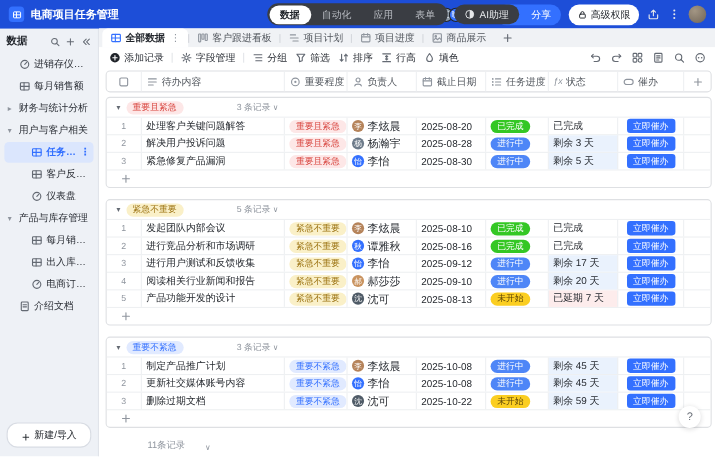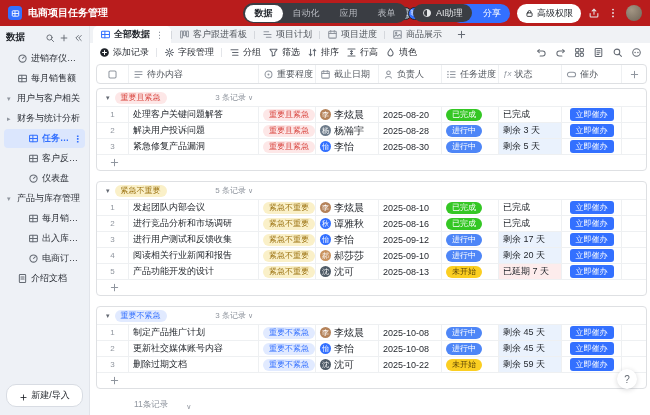--- a/index.html
+++ b/index.html
@@ -2,21 +2,21 @@
 <html><head>
 <meta charset="utf-8">
 <style>
   *{box-sizing:border-box;margin:0;padding:0}
   html,body{width:650px;height:415px;overflow:hidden}
   body{font-family:"Liberation Sans","DejaVu Sans",sans-serif;font-size:9px;color:#1f2329;background:#fff}
   .ic{display:inline-flex;align-items:center;justify-content:center;line-height:0}
   .ic svg{display:block}
 
   
-  .topbar{height:26px;background:#b91c1c;display:flex;align-items:center;padding:0 8px;color:#fff;position:relative}
+  .topbar{height:26px;background:#1d4ed8;display:flex;align-items:center;padding:0 8px;color:#fff;position:relative}
   .app-icon{width:14px;height:14px;border-radius:3.5px;background:#3370ff;display:flex;align-items:center;justify-content:center;margin-right:6px;flex:0 0 auto}
   .app-title{font-size:10px;font-weight:bold;white-space:nowrap}
   .tb-center{position:absolute;left:243px;top:0;height:26px;display:flex;align-items:center;gap:6px}
   .mode-tabs{display:flex;background:#3a3d43;border-radius:10px;padding:1.5px}
   .mode-tab{padding:2px 10px;border-radius:9px;color:#b7bac0;cursor:pointer;white-space:nowrap}
   .mode-tab.active{background:#fff;color:#1f2329;font-weight:bold}
   .ai-pill{display:flex;align-items:center;gap:4px;background:#3a3d43;border-radius:10px;padding:2.5px 9px;color:#e6e8ea;white-space:nowrap}
   .tb-right{margin-left:auto;display:flex;align-items:center;gap:7px}
   .collab-stack{display:flex;align-items:center}
   .cavatar{width:13px;height:13px;border-radius:50%;border:1px solid #222529;display:flex;align-items:center;justify-content:center;font-size:7px;color:#fff;margin-left:-4px}
@@ -217,26 +217,26 @@
           <span class="sb-toggle"></span>
           <span class="ic sbic">
             <svg viewBox="0 0 14 14" width="11" height="11" fill="none" stroke="currentColor" stroke-width="1.3" stroke-linecap="round" stroke-linejoin="round">
               <rect x="2" y="2.8" width="10" height="8.4" rx="1"></rect>
               <path d="M2 7h10M6.2 2.8v8.4"></path>
             </svg>
           </span>
           <span class="sb-label">每月销售额</span>
         </div>
         <div class="sb-item">
+          <span class="sb-toggle">▸</span>
+          <span class="sb-label">财务与统计分析</span>
+        </div>
+        <div class="sb-item">
           <span class="sb-toggle">▾</span>
           <span class="sb-label">用户与客户相关</span>
-        </div>
-        <div class="sb-item">
-          <span class="sb-toggle">▸</span>
-          <span class="sb-label">财务与统计分析</span>
         </div>
         <div class="sb-item d1 sel">
           <span class="sb-toggle"></span>
           <span class="ic sbic">
             <svg viewBox="0 0 14 14" width="11" height="11" fill="none" stroke="currentColor" stroke-width="1.3" stroke-linecap="round" stroke-linejoin="round">
               <rect x="2" y="2.8" width="10" height="8.4" rx="1"></rect>
               <path d="M2 7h10M6.2 2.8v8.4"></path>
             </svg>
           </span>
           <span class="sb-label">任务管理表</span>
@@ -494,34 +494,34 @@
               <svg viewBox="0 0 14 14" width="11" height="11" fill="none" stroke="currentColor" stroke-width="1.3" stroke-linecap="round" stroke-linejoin="round">
                 <circle cx="7" cy="7" r="4.4"></circle>
                 <circle cx="7" cy="7" r="1.3" fill="currentColor" stroke="none"></circle>
               </svg>
             </span>
             <span class="thl">重要程度</span>
           </div>
           <div class="cell th">
             <span class="ic ">
               <svg viewBox="0 0 14 14" width="11" height="11" fill="none" stroke="currentColor" stroke-width="1.3" stroke-linecap="round" stroke-linejoin="round">
+                <circle cx="7" cy="4.8" r="2.3"></circle>
+                <path d="M3.2 11.5c.6-2.6 7-2.6 7.6 0"></path>
+              </svg>
+            </span>
+            <span class="thl">负责人</span>
+          </div>
+          <div class="cell th">
+            <span class="ic ">
+              <svg viewBox="0 0 14 14" width="11" height="11" fill="none" stroke="currentColor" stroke-width="1.3" stroke-linecap="round" stroke-linejoin="round">
                 <rect x="2.2" y="3" width="9.6" height="8.6" rx="1"></rect>
                 <path d="M2.2 5.8h9.6M4.8 2v2M9.2 2v2"></path>
               </svg>
             </span>
             <span class="thl">截止日期</span>
-          </div>
-          <div class="cell th">
-            <span class="ic ">
-              <svg viewBox="0 0 14 14" width="11" height="11" fill="none" stroke="currentColor" stroke-width="1.3" stroke-linecap="round" stroke-linejoin="round">
-                <circle cx="7" cy="4.8" r="2.3"></circle>
-                <path d="M3.2 11.5c.6-2.6 7-2.6 7.6 0"></path>
-              </svg>
-            </span>
-            <span class="thl">负责人</span>
           </div>
           <div class="cell th">
             <span class="ic ">
               <svg viewBox="0 0 14 14" width="11" height="11" fill="none" stroke="currentColor" stroke-width="1.3" stroke-linecap="round" stroke-linejoin="round">
                 <path d="M5.6 3.5h6M5.6 7h6M5.6 10.5h6"></path>
                 <path d="M2.5 3.5h.02M2.5 7h.02M2.5 10.5h.02" stroke-width="2"></path>
               </svg>
             </span>
             <span class="thl">任务进度</span>
           </div>

